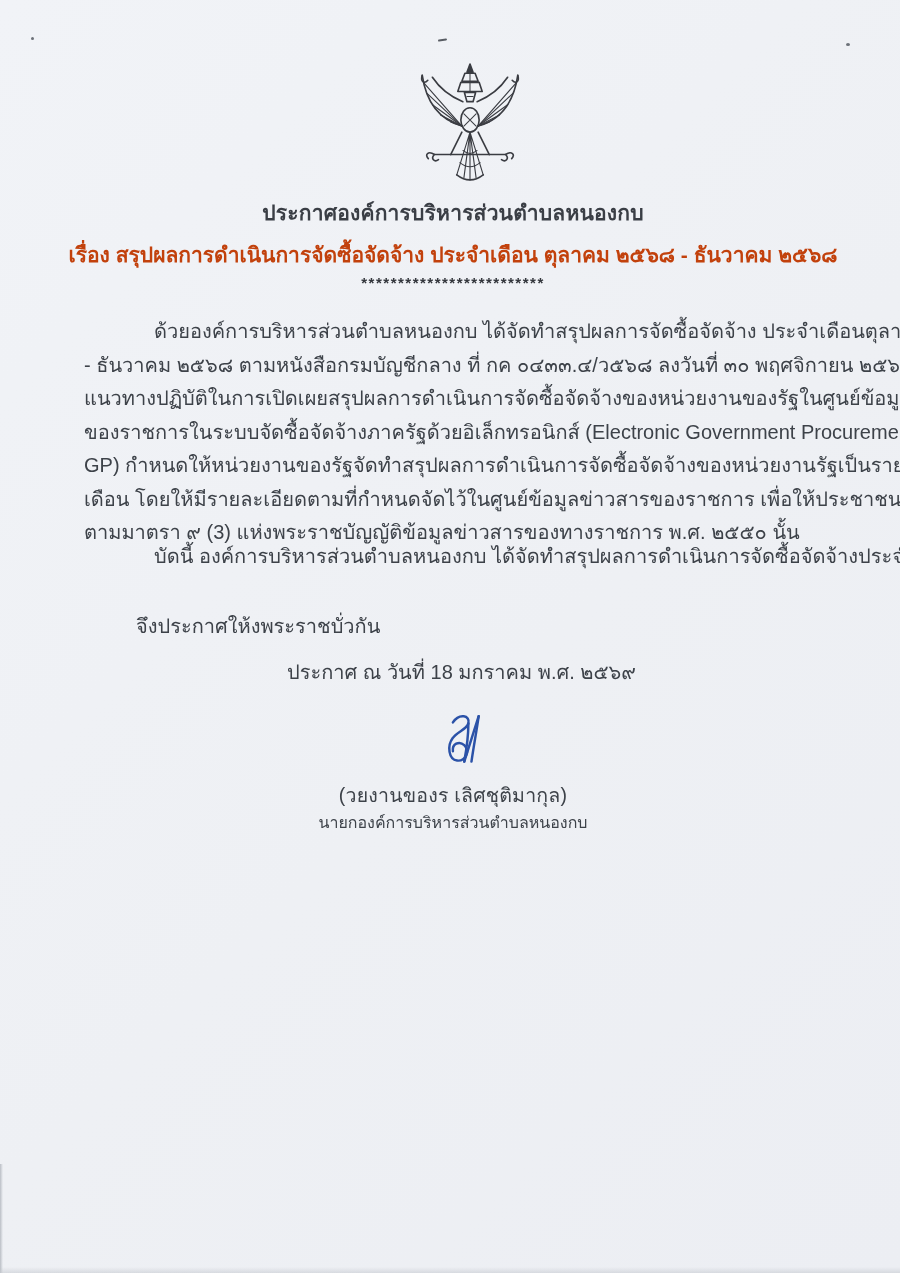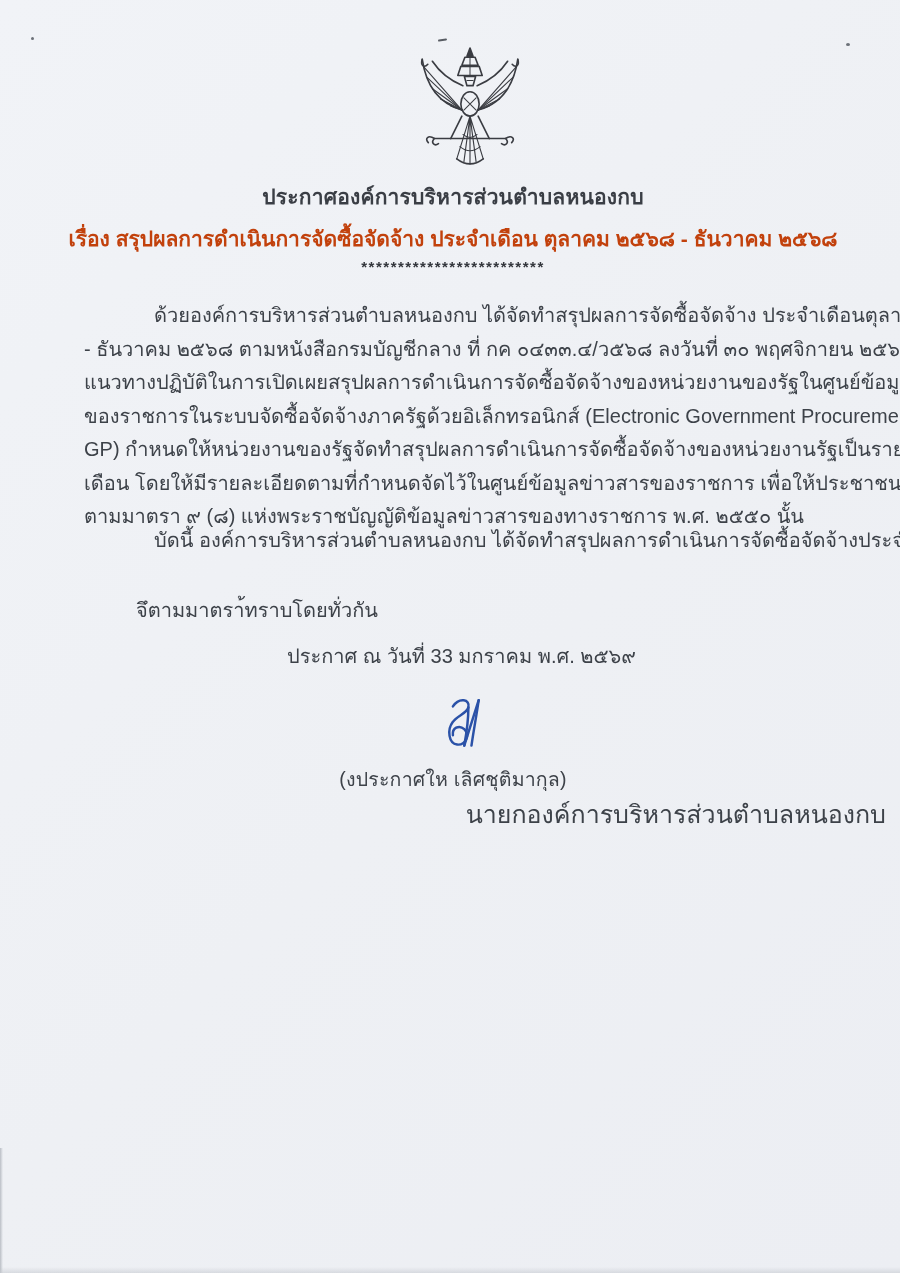--- a/index.html
+++ b/index.html
@@ -13,21 +13,21 @@
     overflow: hidden;
     background: #eff1f5;
     font-family: "Liberation Sans", sans-serif;
     color: #3d4249;
   }
   .paper {
     position: absolute;
     inset: 0;
     background: linear-gradient(135deg, #f1f3f7 0%, #eef0f4 55%, #eceef3 100%);
   }
-  .abs { position: absolute; }
+  .abs { position: absolute; margin-top: 16px; }
   .centered-col {
     left: 20px;
     width: 866px;
     text-align: center;
   }
   .doc-title {
     top: 180px;
     font-size: 21px;
     font-weight: 600;
     color: #3a3e45;
@@ -73,22 +73,21 @@
     width: 64px;
     height: 66px;
   }
   .signer-name {
     top: 764px;
     font-size: 19.5px;
     letter-spacing: 0.2px;
   }
   .signer-position {
     top: 794px;
-    font-size: 25px;
-    text-align: right;
+    font-size: 16px;
   }
   .emblem-wrap {
     left: 412px;
     top: 45px;
     width: 116px;
     height: 122px;
   }
   
   .speck {
     position: absolute;
@@ -175,39 +174,39 @@
 
 <div class="abs centered-col star-divider">*************************</div>
 
 <div class="abs body-block para1">
   <div class="body-line indent-line">ด้วยองค์การบริหารส่วนตำบลหนองกบ ได้จัดทำสรุปผลการจัดซื้อจัดจ้าง ประจำเดือนตุลาคม ๒๕๖๘</div>
   <div class="body-line">- ธันวาคม ๒๕๖๘ ตามหนังสือกรมบัญชีกลาง ที่ กค ๐๔๓๓.๔/ว๕๖๘ ลงวันที่ ๓๐ พฤศจิกายน ๒๕๖๓ เรื่อง</div>
   <div class="body-line">แนวทางปฏิบัติในการเปิดเผยสรุปผลการดำเนินการจัดซื้อจัดจ้างของหน่วยงานของรัฐในศูนย์ข้อมูลข่าวสาร</div>
   <div class="body-line">ของราชการในระบบจัดซื้อจัดจ้างภาครัฐด้วยอิเล็กทรอนิกส์ (Electronic Government Procurement : e-</div>
   <div class="body-line">GP) กำหนดให้หน่วยงานของรัฐจัดทำสรุปผลการดำเนินการจัดซื้อจัดจ้างของหน่วยงานรัฐเป็นรายเดือนทุกๆ</div>
   <div class="body-line">เดือน โดยให้มีรายละเอียดตามที่กำหนดจัดไว้ในศูนย์ข้อมูลข่าวสารของราชการ เพื่อให้ประชาชนตรวจดูได้</div>
-  <div class="body-line">ตามมาตรา ๙ (๘) แห่งพระราชบัญญัติข้อมูลข่าวสารของทางราชการ พ.ศ. ๒๕๕๐ นั้น</div>
+  <div class="body-line">ตามมาตรา ๙ (3) แห่งพระราชบัญญัติข้อมูลข่าวสารของทางราชการ พ.ศ. ๒๕๕๐ นั้น</div>
 </div>
 
 <div class="abs body-block para2">
   <div class="body-line indent-line">บัดนี้ องค์การบริหารส่วนตำบลหนองกบ ได้จัดทำสรุปผลการดำเนินการจัดซื้อจัดจ้างประจำเดือน</div>
 </div>
 
 <div class="abs body-block closing-line-wrap">
-  <div class="body-line indent-small">จึตามมาตรา้ทราบโดยทั่วกัน</div>
-</div>
-
-<div class="abs date-line-wrap">ประกาศ ณ วันที่ 33 มกราคม พ.ศ. ๒๕๖๙</div>
+  <div class="body-line indent-small">จึงประกาศให้งพระราชบั่วกัน</div>
+</div>
+
+<div class="abs date-line-wrap">ประกาศ ณ วันที่ 18 มกราคม พ.ศ. ๒๕๖๙</div>
 
 <div class="abs signature-wrap">
   <svg width="64" height="66" viewBox="0 0 60 64" xmlns="http://www.w3.org/2000/svg">
     <g stroke="#2b52a8" fill="none" stroke-width="2.4" stroke-linecap="round" stroke-linejoin="round">
       <path d="M27 12 C33 3 44 5 42 13 C40.5 19 31 21 27 27 C21 35 23 48 31 49 C39 50 44 40 38 34 C33 29.5 26 33 27 40"></path>
       <path d="M42 13 C42 25 40 39 38 50"></path>
       <path d="M52 6 C50 20 47 36 45 50"></path>
       <path d="M38 50 L52 6"></path>
     </g>
   </svg>
 </div>
 
-<div class="abs centered-col signer-name">(งประกาศให  เลิศชุติมากุล)</div>
+<div class="abs centered-col signer-name">(วยงานของร  เลิศชุติมากุล)</div>
 
 <div class="abs centered-col signer-position">นายกองค์การบริหารส่วนตำบลหนองกบ</div>
 
 </body></html>

